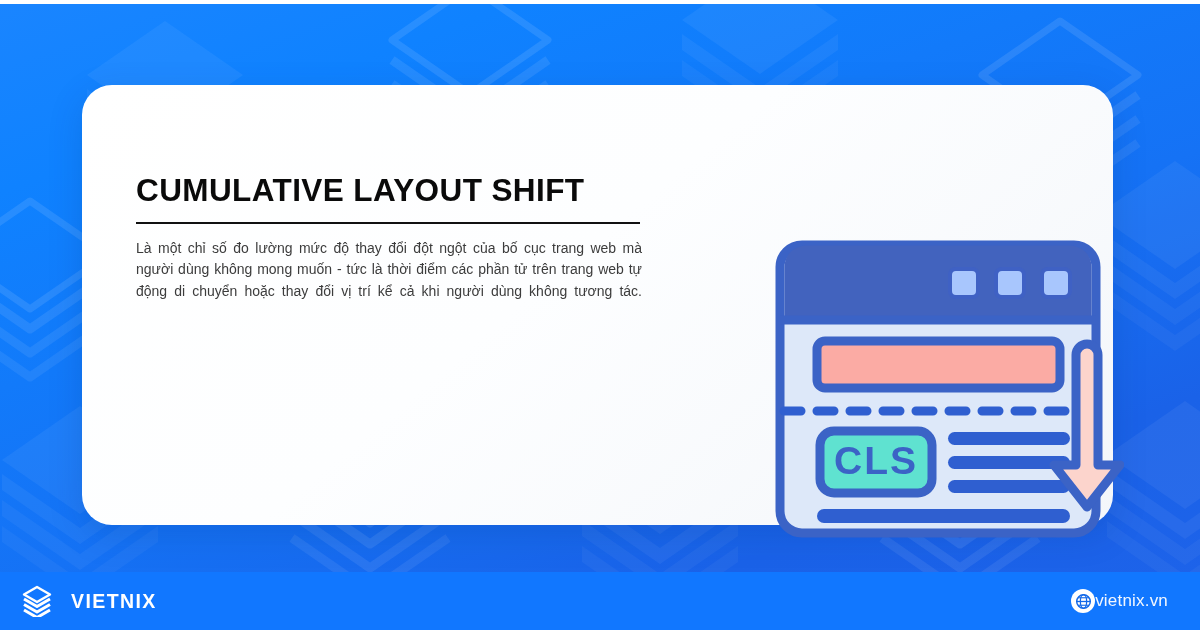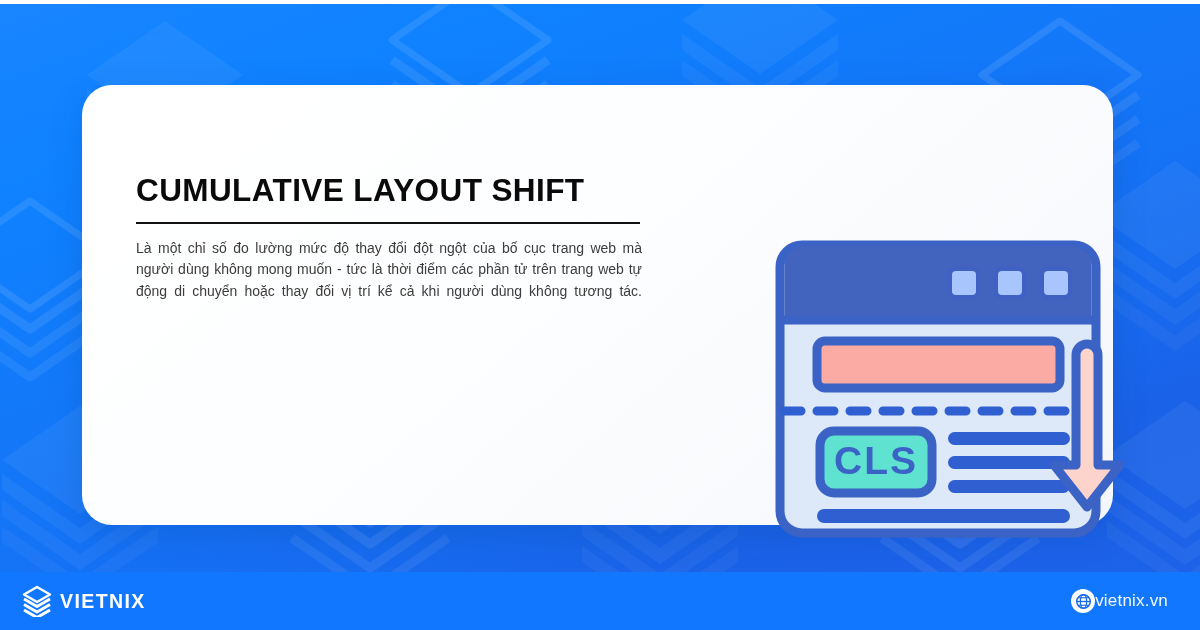--- a/index.html
+++ b/index.html
@@ -106,21 +106,21 @@
     z-index: 6;
     display: flex;
     align-items: center;
     justify-content: space-between;
     padding: 0 22px 0 22px;
   }
 
   .brand {
     display: flex;
     align-items: center;
-    gap: 8px;
+    gap: 19px;
   }
 
   .brand-name {
     color: #ffffff;
     font-size: 19.5px;
     font-weight: bold;
     letter-spacing: 1.4px;
   }
 
   .site {

